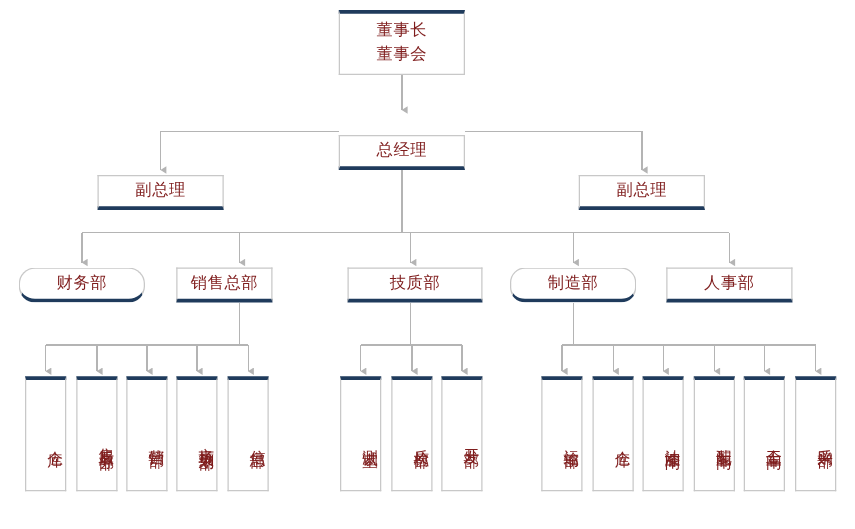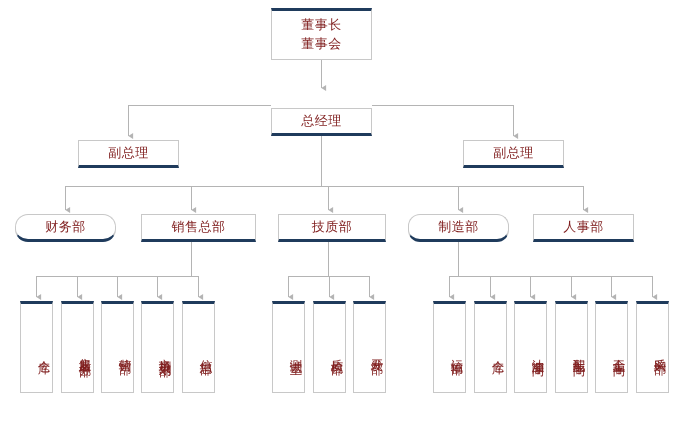--- a/index.html
+++ b/index.html
@@ -132,21 +132,21 @@
     <span class="label">副总理</span>
   </div>
   <div class="node cap-bottom" style="left: 463px; top: 140px; width: 101px; height: 28px;">
     <span class="label">副总理</span>
   </div>
 
   <div id="departments-layer">
       <div class="node cap-bottom" style="left: 15px; top: 214px; width: 101px; height: 28px; border-radius: 13px;">
         <span class="label">财务部</span>
       </div>
-      <div class="node cap-bottom" style="left: 141px; top: 214px; width: 115px; height: 28px;">
+      <div class="node cap-bottom" style="left: 141px; top: 214px; width: 77px; height: 28px;">
         <span class="label">销售总部</span>
       </div>
       <div class="node cap-bottom" style="left: 278px; top: 214px; width: 108px; height: 28px;">
         <span class="label">技质部</span>
       </div>
       <div class="node cap-bottom" style="left: 408px; top: 214px; width: 101px; height: 28px; border-radius: 12px;">
         <span class="label">制造部</span>
       </div>
       <div class="node cap-bottom" style="left: 533px; top: 214px; width: 101px; height: 28px;">
         <span class="label">人事部</span>

